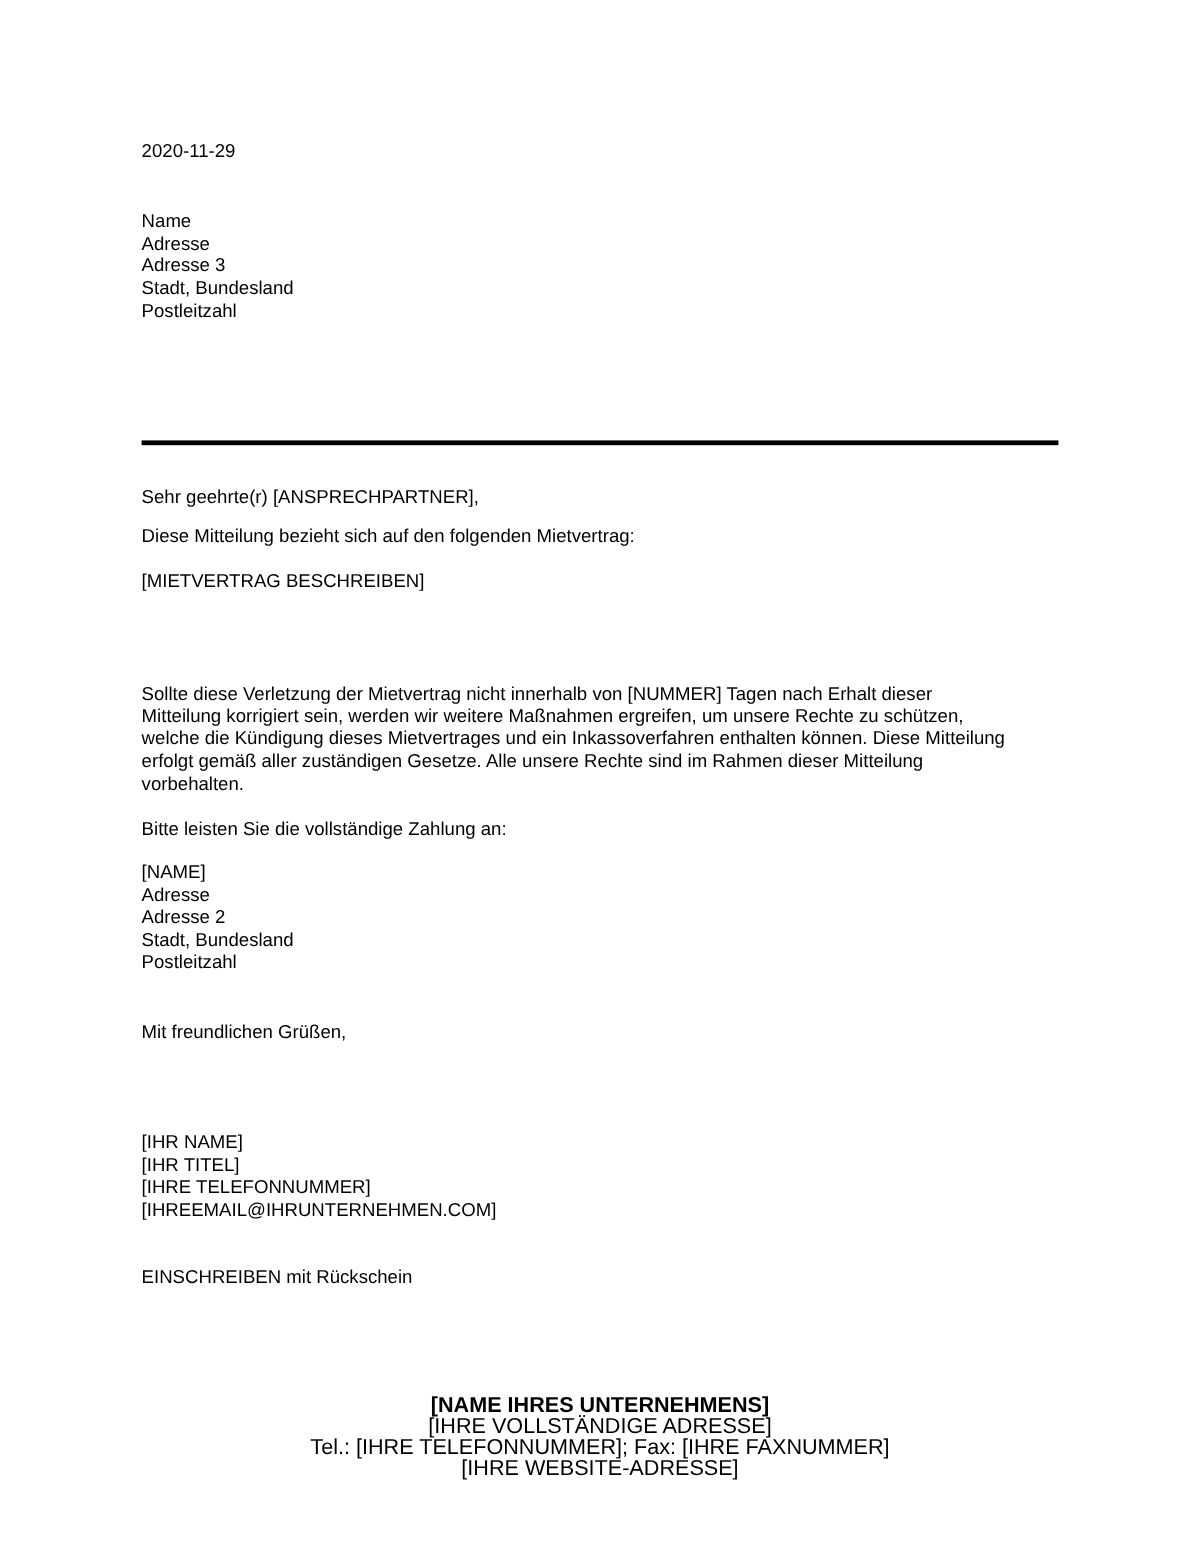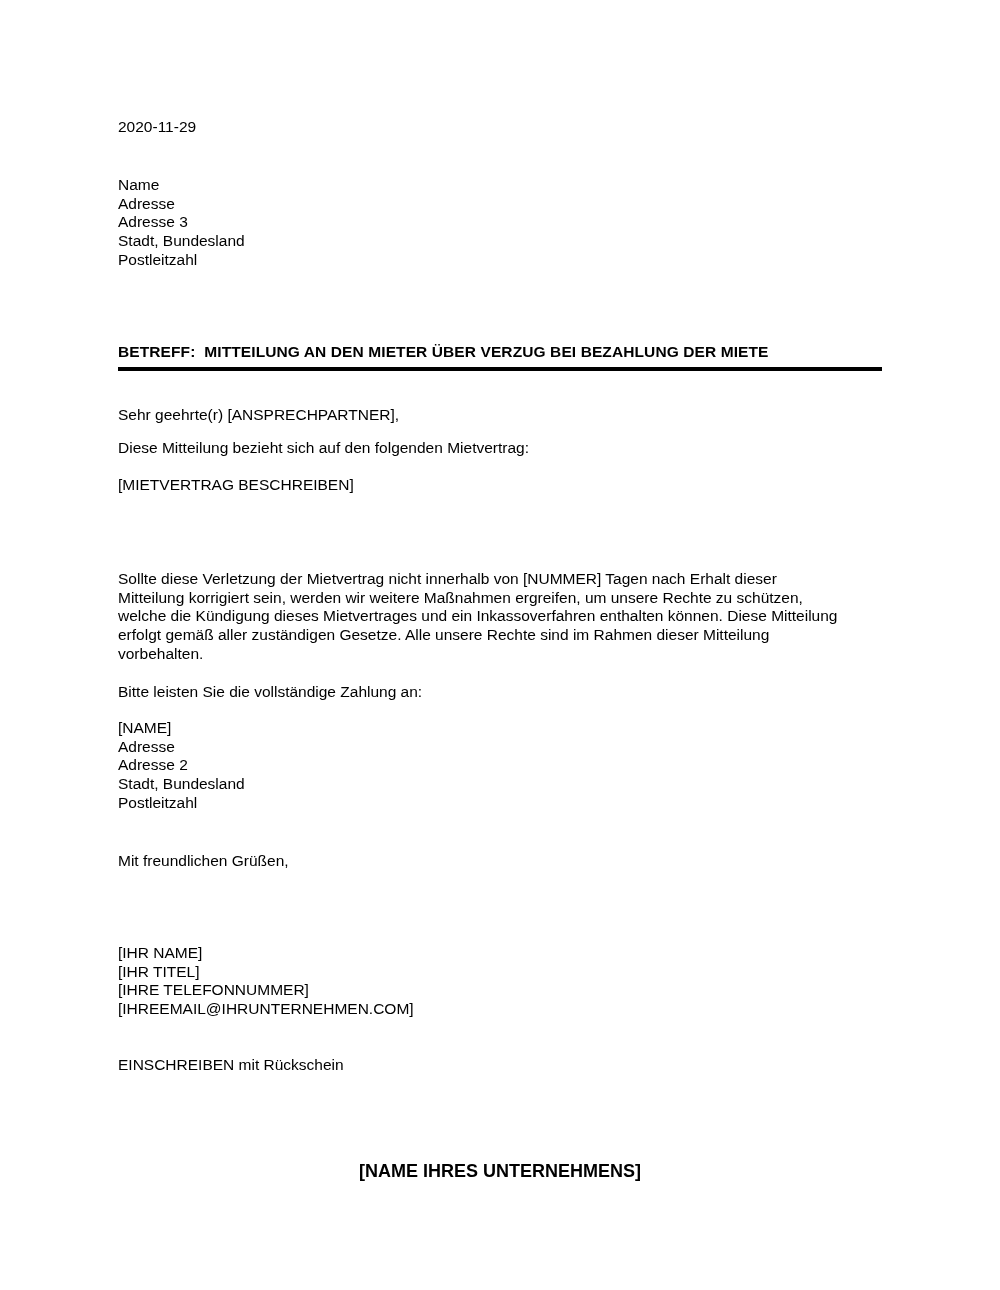--- a/index.html
+++ b/index.html
@@ -56,21 +56,20 @@
 <div class="page">
 
   <div class="abs" style="top:118px">2020-11-29</div>
 
   <div class="abs multiline" style="top:176px">Name
 Adresse
 Adresse 3
 Stadt, Bundesland
 Postleitzahl</div>
 
-  <div class="abs subject" style="top:343px">BETREFF:  MITTEILUNG AN DEN MIETER ÜBER VERZUG BEI BEZAHLUNG DER MIETE</div>
 
   <div class="subject-rule" style="top: 367px; background: rgb(0, 0, 0);"></div>
 
   <div class="abs" style="top:406px">Sehr geehrte(r) [ANSPRECHPARTNER],</div>
 
   <div class="abs" style="top:439px">Diese Mitteilung bezieht sich auf den folgenden Mietvertrag:</div>
 
   <div class="abs" style="top:476px">[MIETVERTRAG BESCHREIBEN]</div>
 
 
@@ -92,15 +91,18 @@
 [IHR TITEL]
 [IHRE TELEFONNUMMER]
 [IHREEMAIL@IHRUNTERNEHMEN.COM]</div>
 
   <div class="abs" style="top:852px">Mit freundlichen Grüßen,</div>
 
   <div class="abs" style="top:1056px">EINSCHREIBEN mit Rückschein</div>
 
   <div class="footer">
     <div class="b">[NAME IHRES UNTERNEHMENS]</div>
+    <div class="multiline">[IHRE VOLLSTÄNDIGE ADRESSE]
+Tel.: [IHRE TELEFONNUMMER]; Fax: [IHRE FAXNUMMER]
+[IHRE WEBSITE-ADRESSE]</div>
   </div>
 
 </div>
 
 </body></html>

